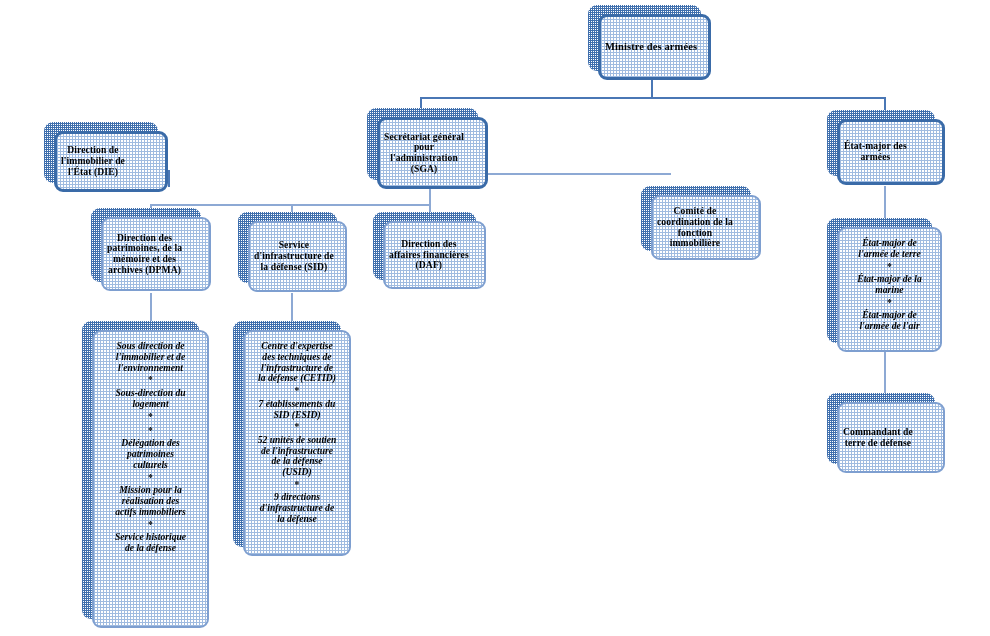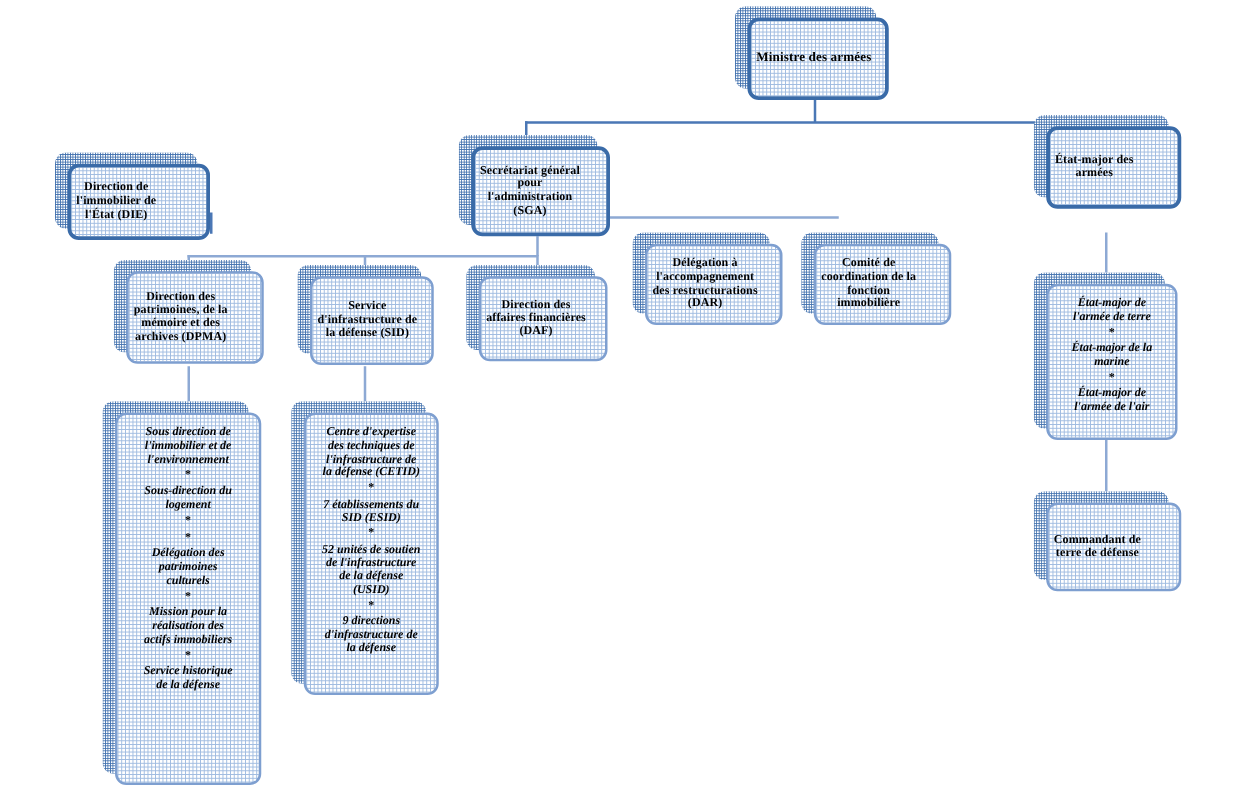--- a/index.html
+++ b/index.html
@@ -148,21 +148,21 @@
   <div class="node dark" style="left:367px; top:108px; width:111px; height:72px;">
     <div class="shadow"></div>
     <div class="face">
       <div class="label sz-10">Secrétariat général
 pour
 l'administration
 (SGA)</div>
     </div>
   </div>
 
-  <div class="node dark" style="left:827px; top:92px; width:108px; height:66px;font-family:Liberation Serif, serif;">
+  <div class="node dark" style="left:827px; top:110px; width:108px; height:66px;font-family:Liberation Serif, serif;">
     <div class="shadow"></div>
     <div class="face">
       <div class="label sz-10">État-major des
 armées</div>
     </div>
   </div>
 
   <div class="node" style="left:91px; top:208px; width:110px; height:74px;">
     <div class="shadow"></div>
     <div class="face">
@@ -184,29 +184,20 @@
 
   <div class="node" style="left:373px; top:212px; width:103px; height:68px;">
     <div class="shadow"></div>
     <div class="face">
       <div class="label sz-10">Direction des
 affaires financières
 (DAF)</div>
     </div>
   </div>
 
-  <div class="node" style="left:506px; top:186px; width:110px; height:65px;">
-    <div class="shadow"></div>
-    <div class="face">
-      <div class="label sz-10">Délégation à
-l'accompagnement
-des restructurations
-(DAR)</div>
-    </div>
-  </div>
 
   <div class="node" style="left:641px; top:186px; width:110px; height:65px;">
     <div class="shadow"></div>
     <div class="face">
       <div class="label sz-10">Comité de
 coordination de la
 fonction
 immobilière</div>
     </div>
   </div>

